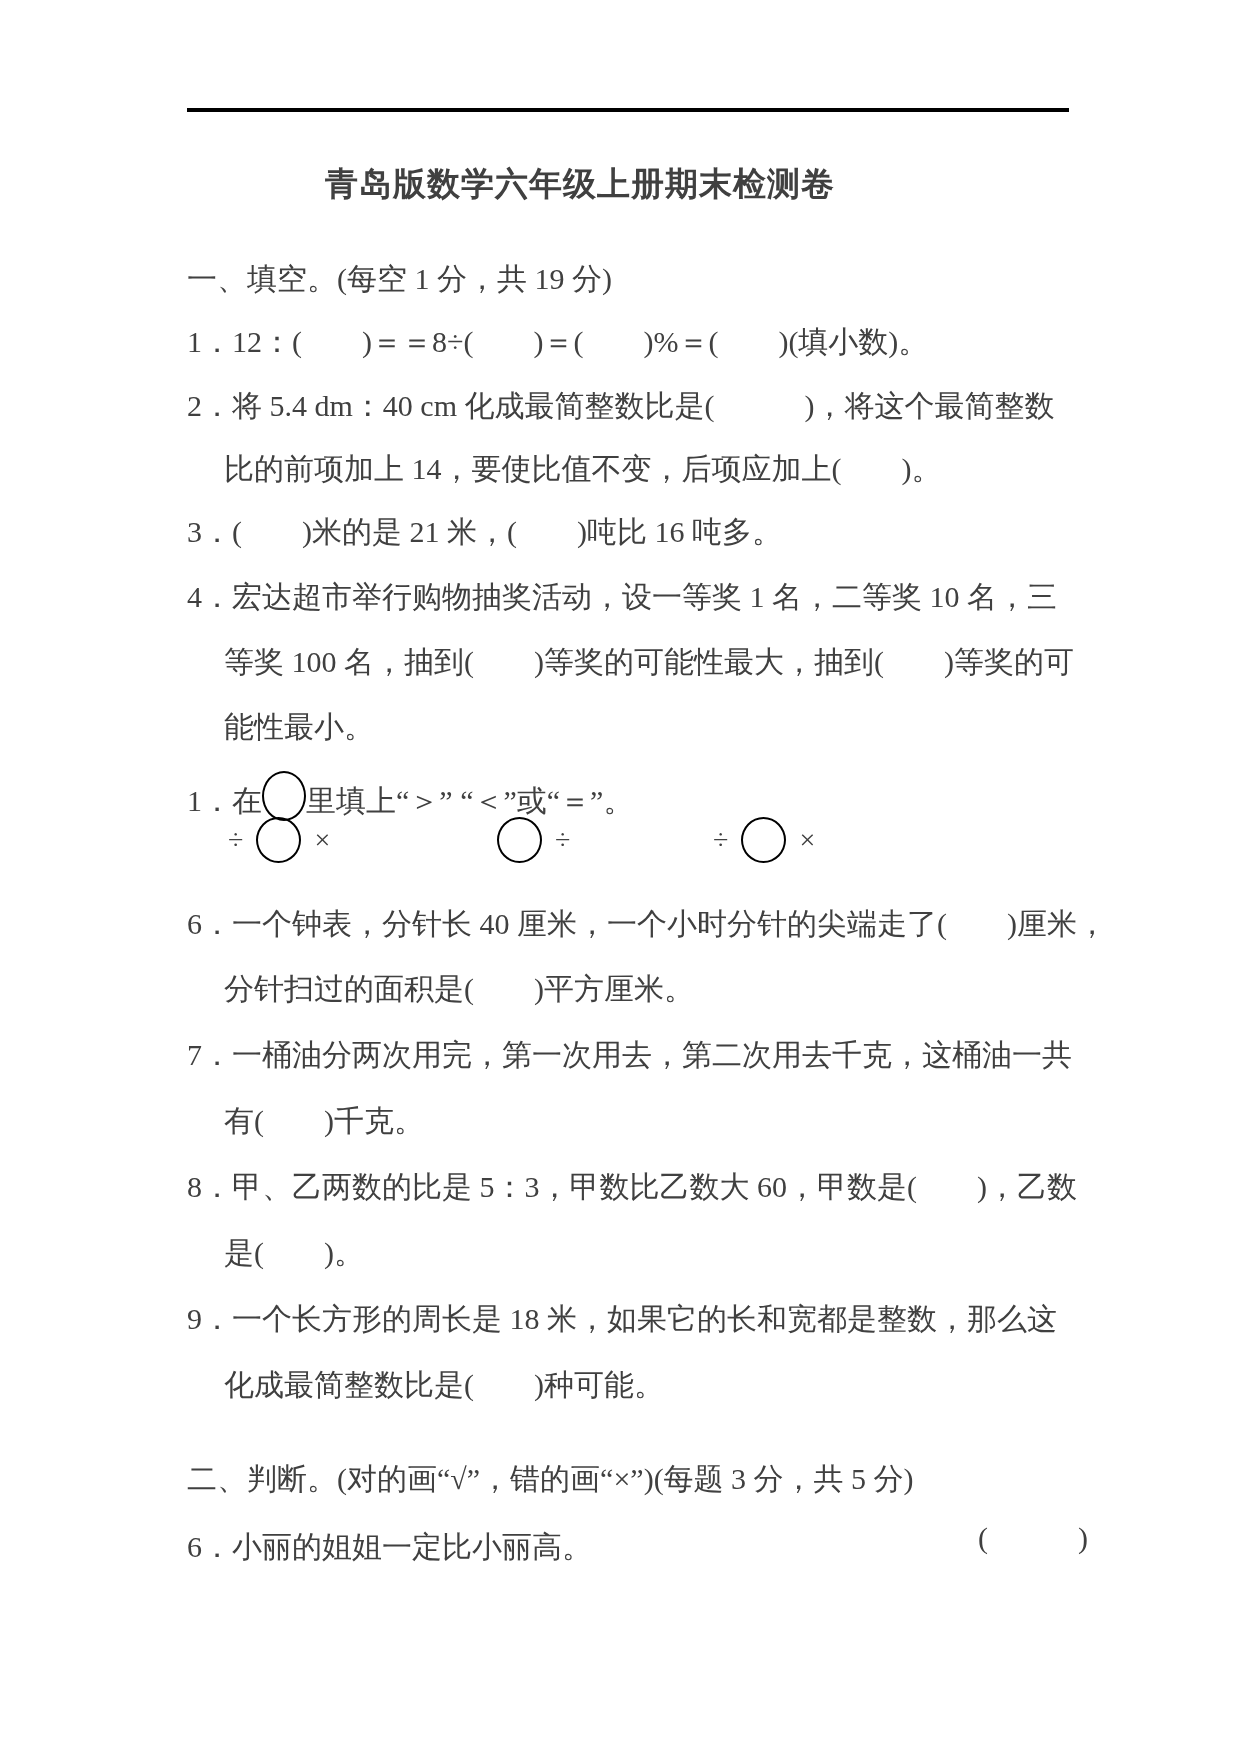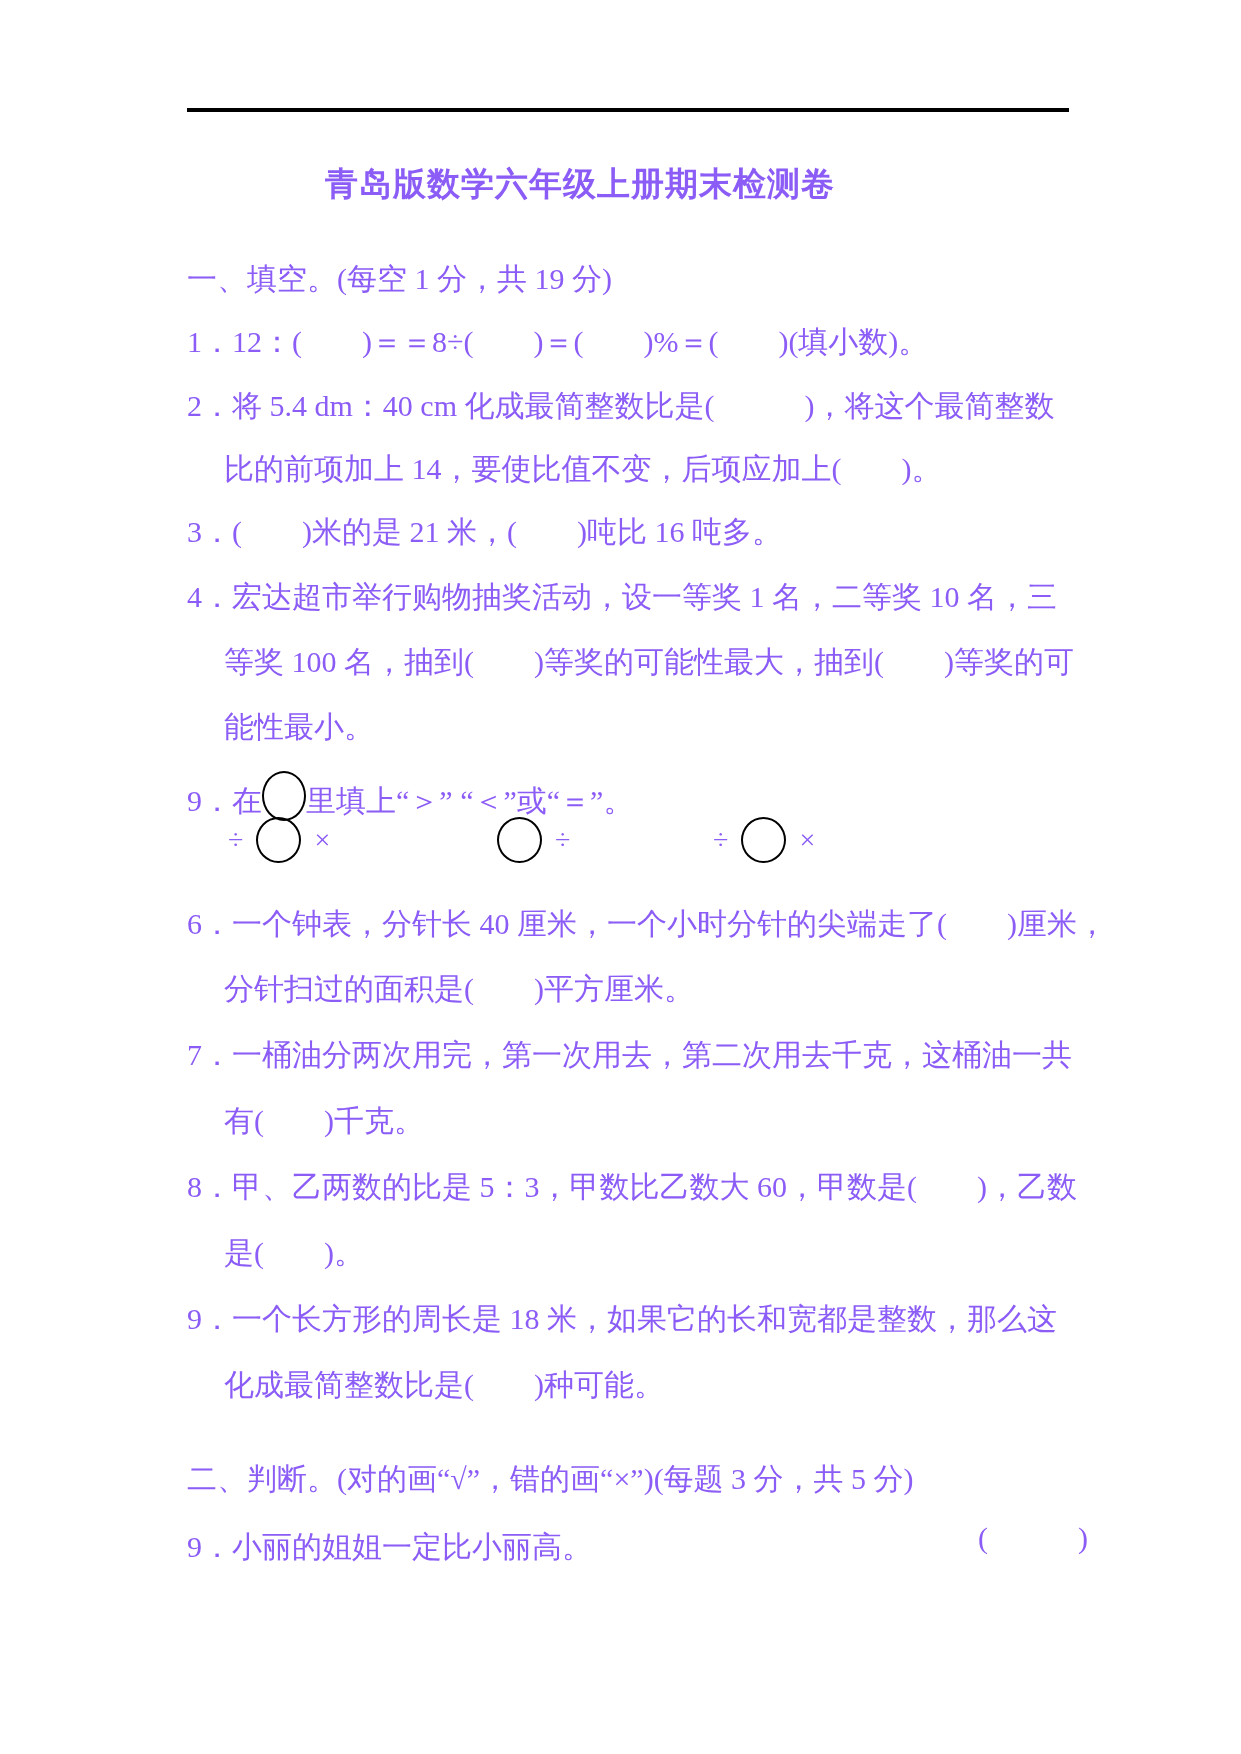--- a/index.html
+++ b/index.html
@@ -8,21 +8,21 @@
     background: #e8e8e8;
   }
   .page {
     position: relative;
     width: 1241px;
     height: 1754px;
     margin: 0 auto;
     background: #ffffff;
     overflow: hidden;
     font-family: "Liberation Serif", "DejaVu Serif", serif;
-    color: #8b5cf6;
+    color: #404040;
   }
   .top-rule {
     position: absolute;
     left: 187px;
     top: 108px;
     width: 882px;
     height: 4px;
     background: #000000;
   }
   .title {
@@ -101,21 +101,21 @@
 
   <div class="line" style="top:378px">2．将 5.4 dm：40 cm 化成最简整数比是(　　　)，将这个最简整数</div>
   <div class="line indent" style="top:441px">比的前项加上 14，要使比值不变，后项应加上(　　)。</div>
 
   <div class="line" style="top:504px">3．(　　)米的是 21 米，(　　)吨比 16 吨多。</div>
 
   <div class="line" style="top:569px">4．宏达超市举行购物抽奖活动，设一等奖 1 名，二等奖 10 名，三</div>
   <div class="line indent" style="top:634px">等奖 100 名，抽到(　　)等奖的可能性最大，抽到(　　)等奖的可</div>
   <div class="line indent" style="top:699px">能性最小。</div>
 
-  <div class="line" style="top:762px"><span>9．在</span><span class="circle-inline"></span><span>里填上“＞” “＜”或“＝”。</span></div>
+  <div class="line" style="top:762px"><span>1．在</span><span class="circle-inline"></span><span>里填上“＞” “＜”或“＝”。</span></div>
 
   <div class="ops-group" style="left:228px">
     <span class="op">÷</span>
     <span class="oval-blank"></span>
     <span class="op">×</span>
   </div>
   <div class="ops-group" style="left:497px">
     <span class="oval-blank"></span>
     <span class="op">÷</span>
   </div>
@@ -132,16 +132,16 @@
   <div class="line indent" style="top:1093px">有(　　)千克。</div>
 
   <div class="line" style="top:1159px">8．甲、乙两数的比是 5：3，甲数比乙数大 60，甲数是(　　)，乙数</div>
   <div class="line indent" style="top:1225px">是(　　)。</div>
 
   <div class="line" style="top:1291px">9．一个长方形的周长是 18 米，如果它的长和宽都是整数，那么这</div>
   <div class="line indent" style="top:1357px">化成最简整数比是(　　)种可能。</div>
 
   <div class="line" style="top:1451px">二、判断。(对的画“√”，错的画“×”)(每题 3 分，共 5 分)</div>
 
-  <div class="line" style="top:1519px">9．小丽的姐姐一定比小丽高。</div>
+  <div class="line" style="top:1519px">6．小丽的姐姐一定比小丽高。</div>
   <div class="answer-blank-right" style="top:1519px">(　　　)</div>
 
 </div>
 
 </body></html>

